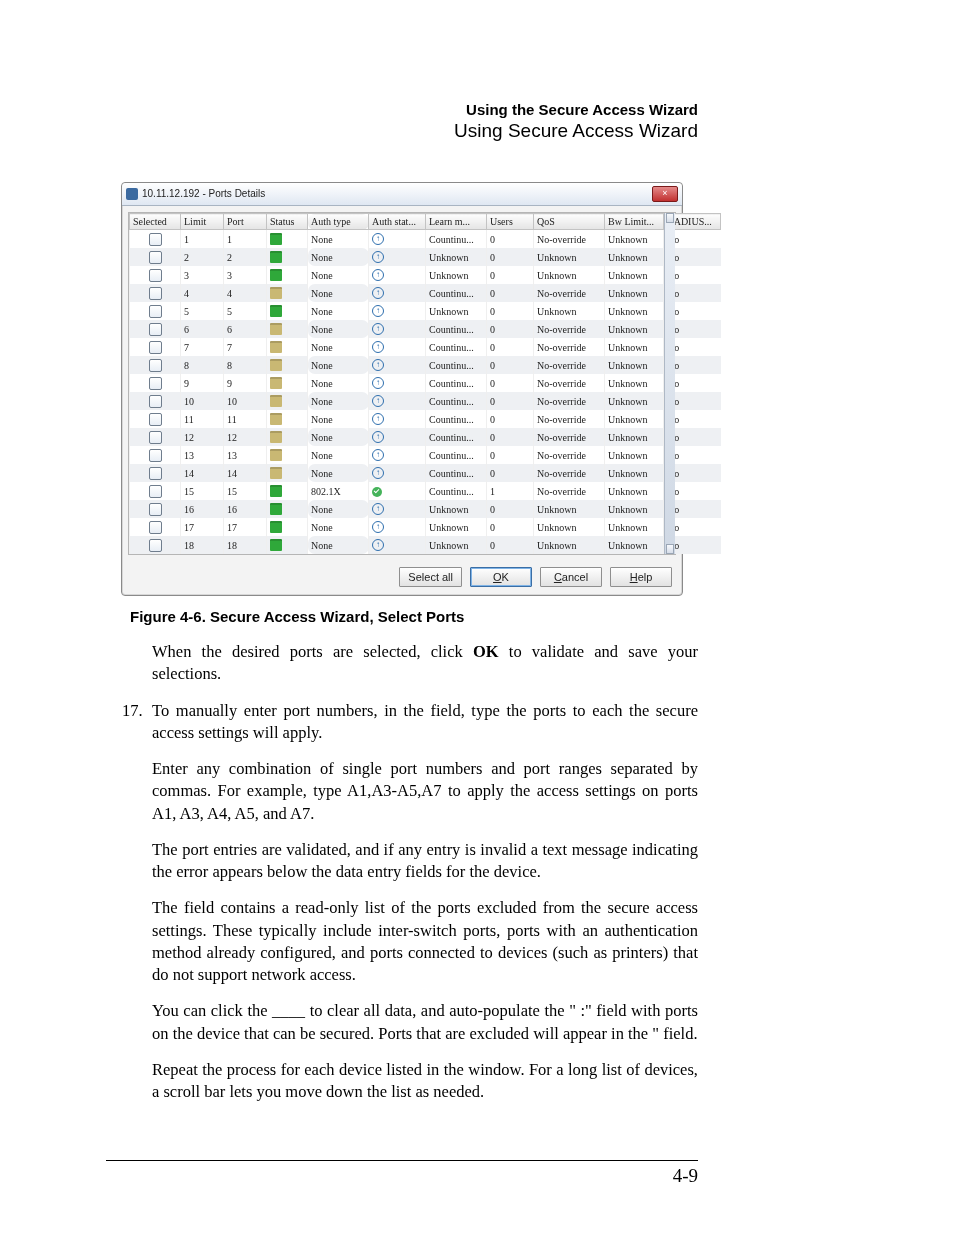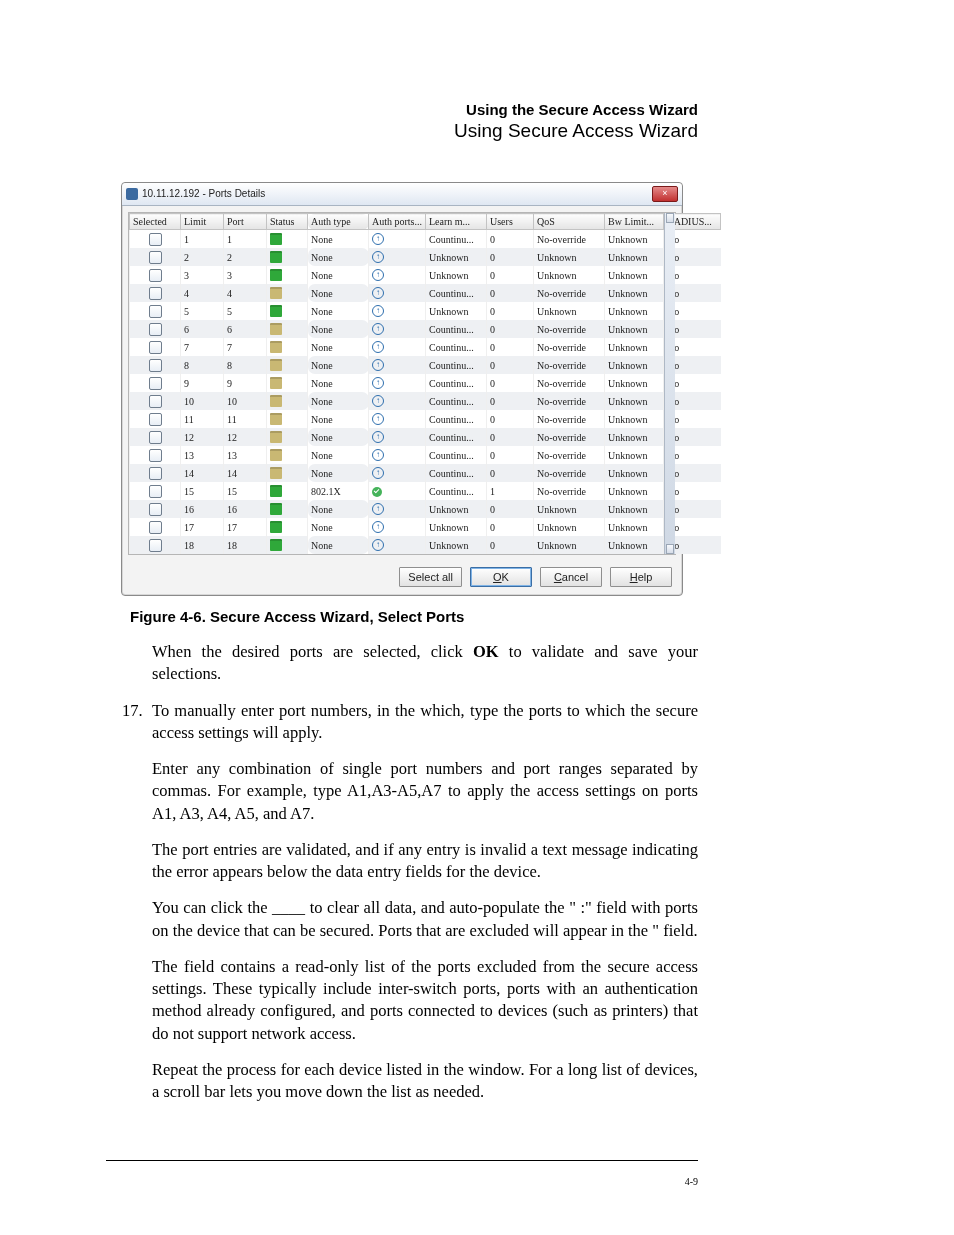--- a/index.html
+++ b/index.html
@@ -233,21 +233,21 @@
   .footer-divider {
     position: absolute;
     left: 106px; right: 106px;
     bottom: 74px;
     border-top: 1px solid #000;
   }
   .page-num {
     position: absolute;
     right: 106px;
     bottom: 48px;
-    font-size: 10px;
+    font-size: 19px;
   }
 </style>
 </head>
 <body>
 
 <div class="page">
 
   <div class="header">
     <div class="h-title">Using the Secure Access Wizard</div>
     <div class="h-sub">Using Secure Access Wizard</div>
@@ -265,21 +265,21 @@
     <div class="table-wrap">
       <div class="scroll-right"></div>
       <table class="ports">
         <thead>
           <tr>
             <th class="c-sel">Selected</th>
             <th class="c-idx">Limit</th>
             <th class="c-port">Port</th>
             <th class="c-stat">Status</th>
             <th class="c-auth">Auth type</th>
-            <th class="c-as">Auth ports...</th>
+            <th class="c-as">Auth stat...</th>
             <th class="c-lm">Learn m...</th>
             <th class="c-users">Users</th>
             <th class="c-qos">QoS</th>
             <th class="c-bw">Bw Limit...</th>
             <th class="c-rad">RADIUS...</th>
           </tr>
         </thead>
         <tbody id="ports-body">
             <tr class="odd">
               <td class="c-sel"><span class="chk"></span></td>
@@ -538,25 +538,25 @@
   <div class="caption">Figure 4-6. Secure Access Wizard, Select Ports</div>
 
   <div class="bodyblock">
     <p class="para">
       <span>When the desired ports are selected, click </span><span class="bold">OK</span><span> to validate and save your selections.</span>
     </p>
 
     <div class="li-row">
       <div class="li-num">17.</div>
       <div style="flex:1">
-        <p class="para">To manually enter port numbers, in the                              which, type the ports to which the secure access settings will apply.</p>
+        <p class="para">To manually enter port numbers, in the                              field, type the ports to each the secure access settings will apply.</p>
         <p class="para">Enter any combination of single port numbers and port ranges separated by commas. For example, type A1,A3-A5,A7 to apply the access settings on ports A1, A3, A4, A5, and A7.</p>
         <p class="para">The port entries are validated, and if any entry is invalid a text message indicating the error appears below the data entry fields for the device.</p>
+        <p class="para">The                                          field contains a read-only list of the ports excluded from the secure access settings. These typically include inter-switch ports, ports with an authentication method already configured, and ports connected to devices (such as printers) that do not support network access.</p>
         <p class="para">You can click the ____ to clear all data, and auto-populate the "             :" field with ports on the device that can be secured. Ports that are excluded will appear in the "                                           field.</p>
-        <p class="para">The                                          field contains a read-only list of the ports excluded from the secure access settings. These typically include inter-switch ports, ports with an authentication method already configured, and ports connected to devices (such as printers) that do not support network access.</p>
         <p class="para">Repeat the process for each device listed in the window. For a long list of devices, a scroll bar lets you move down the list as needed.</p>
       </div>
     </div>
   </div>
 
   <div class="footer-divider"></div>
   <div class="page-num">4-9</div>
 </div>
 
 </body></html>

